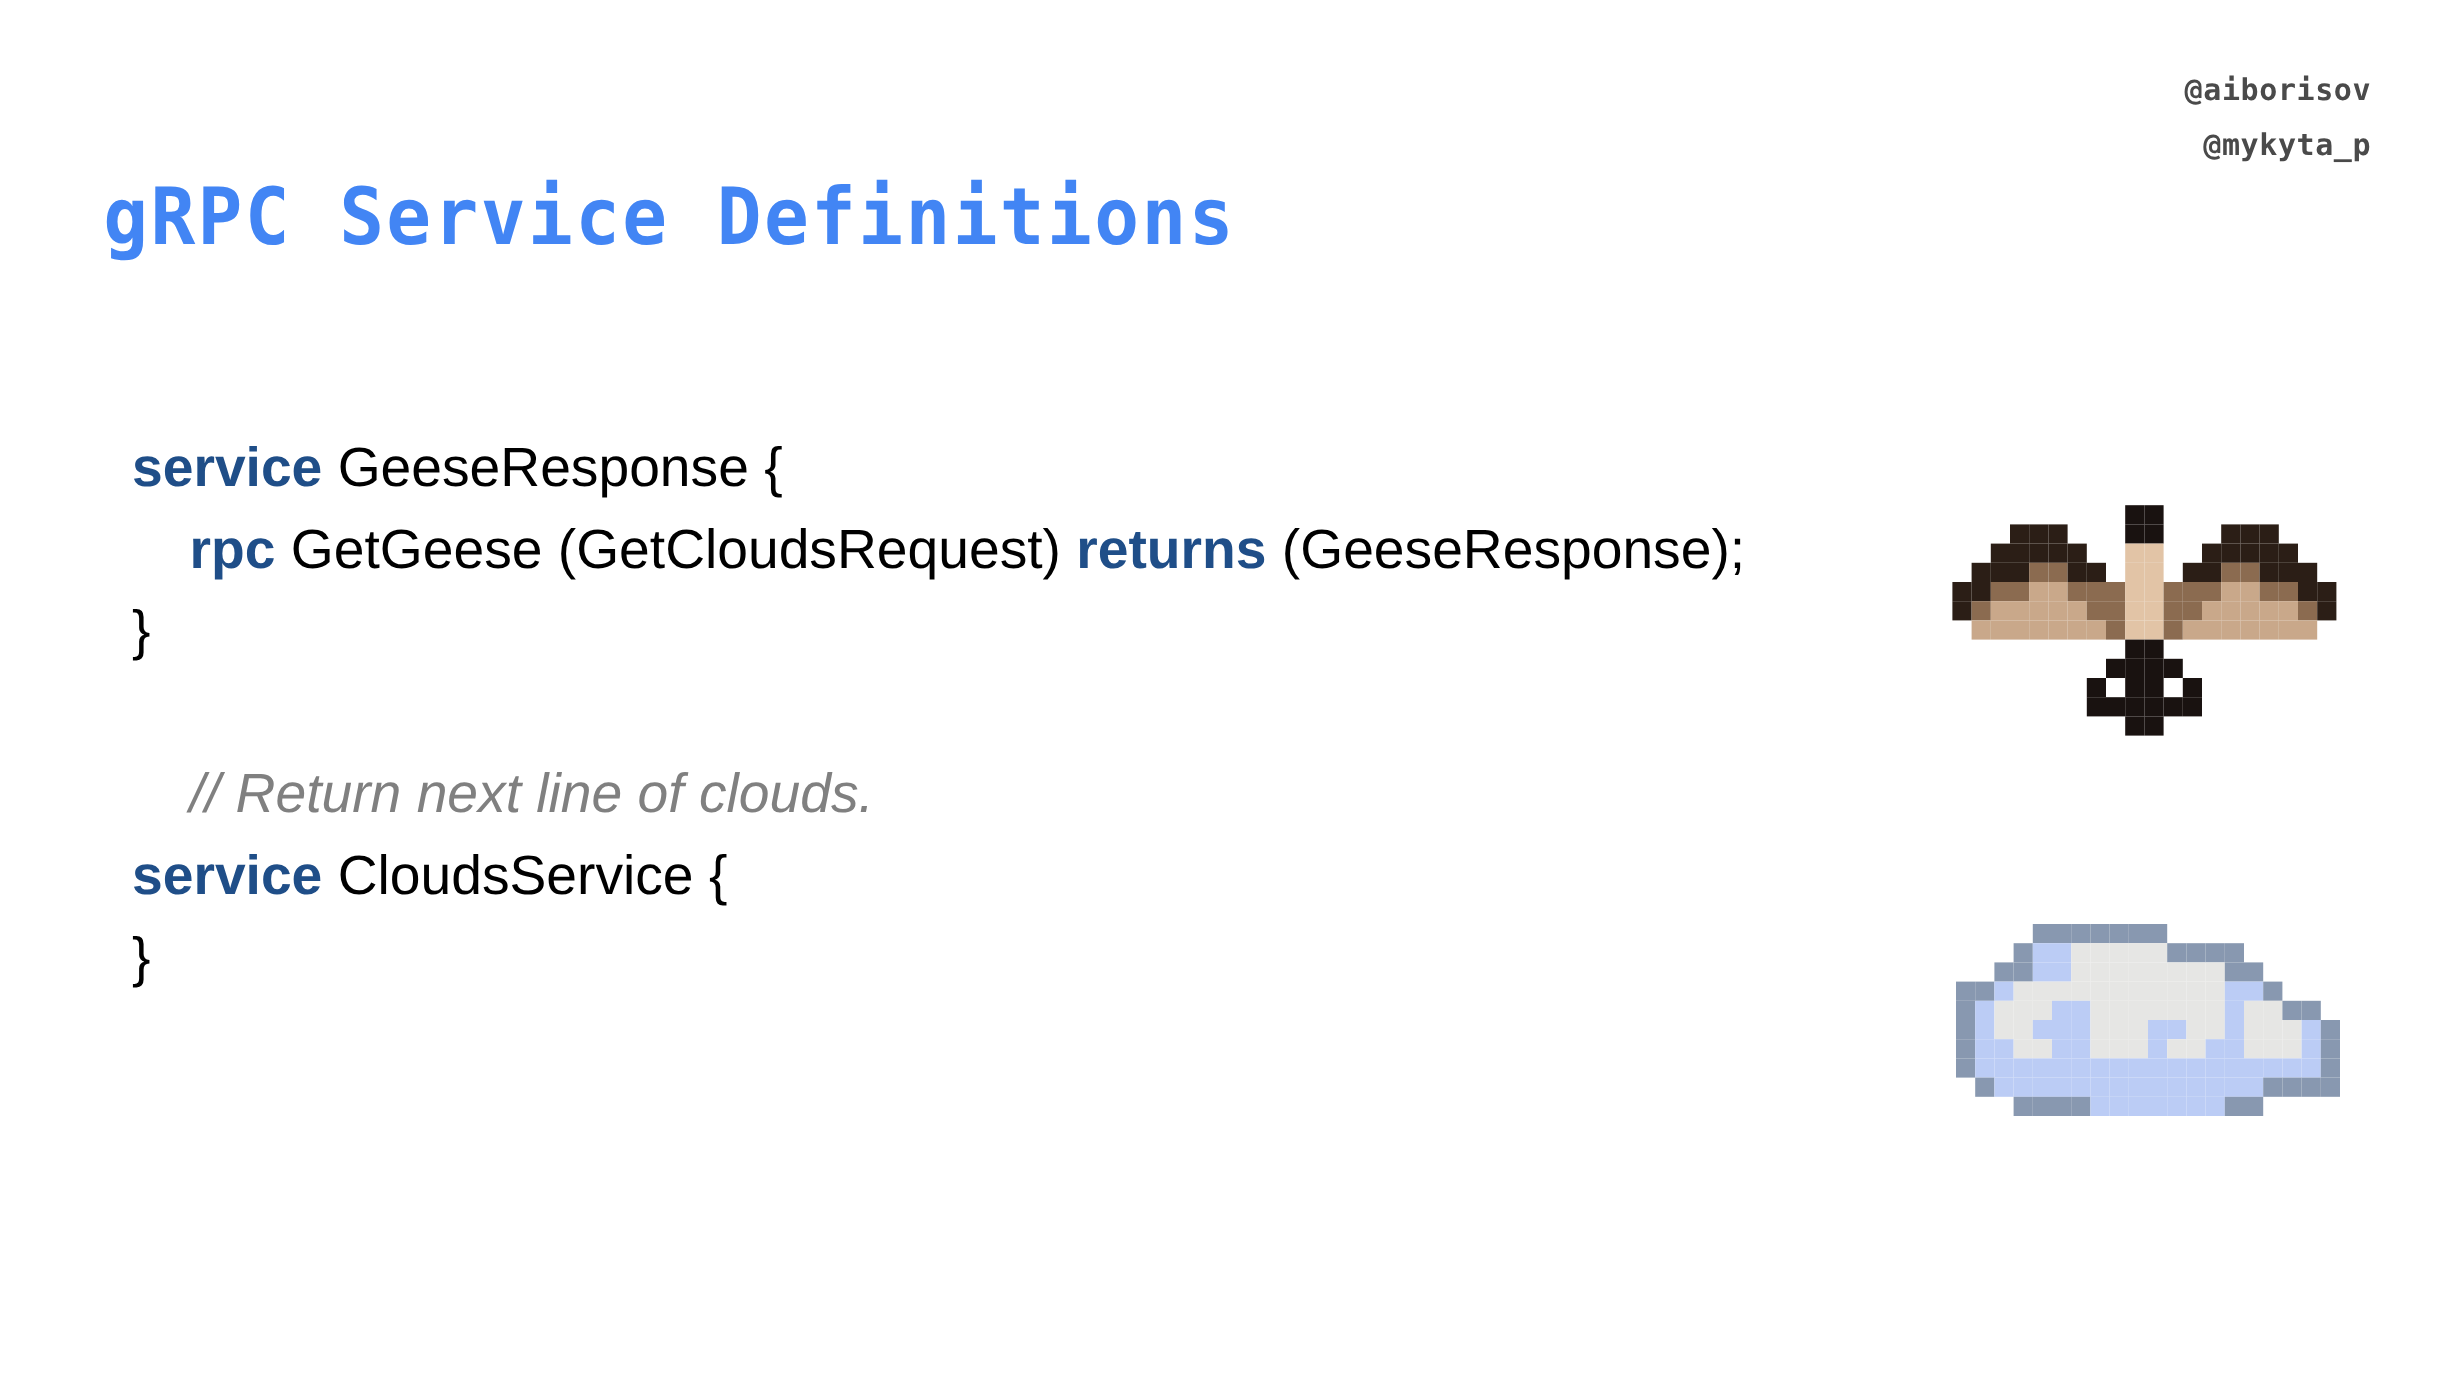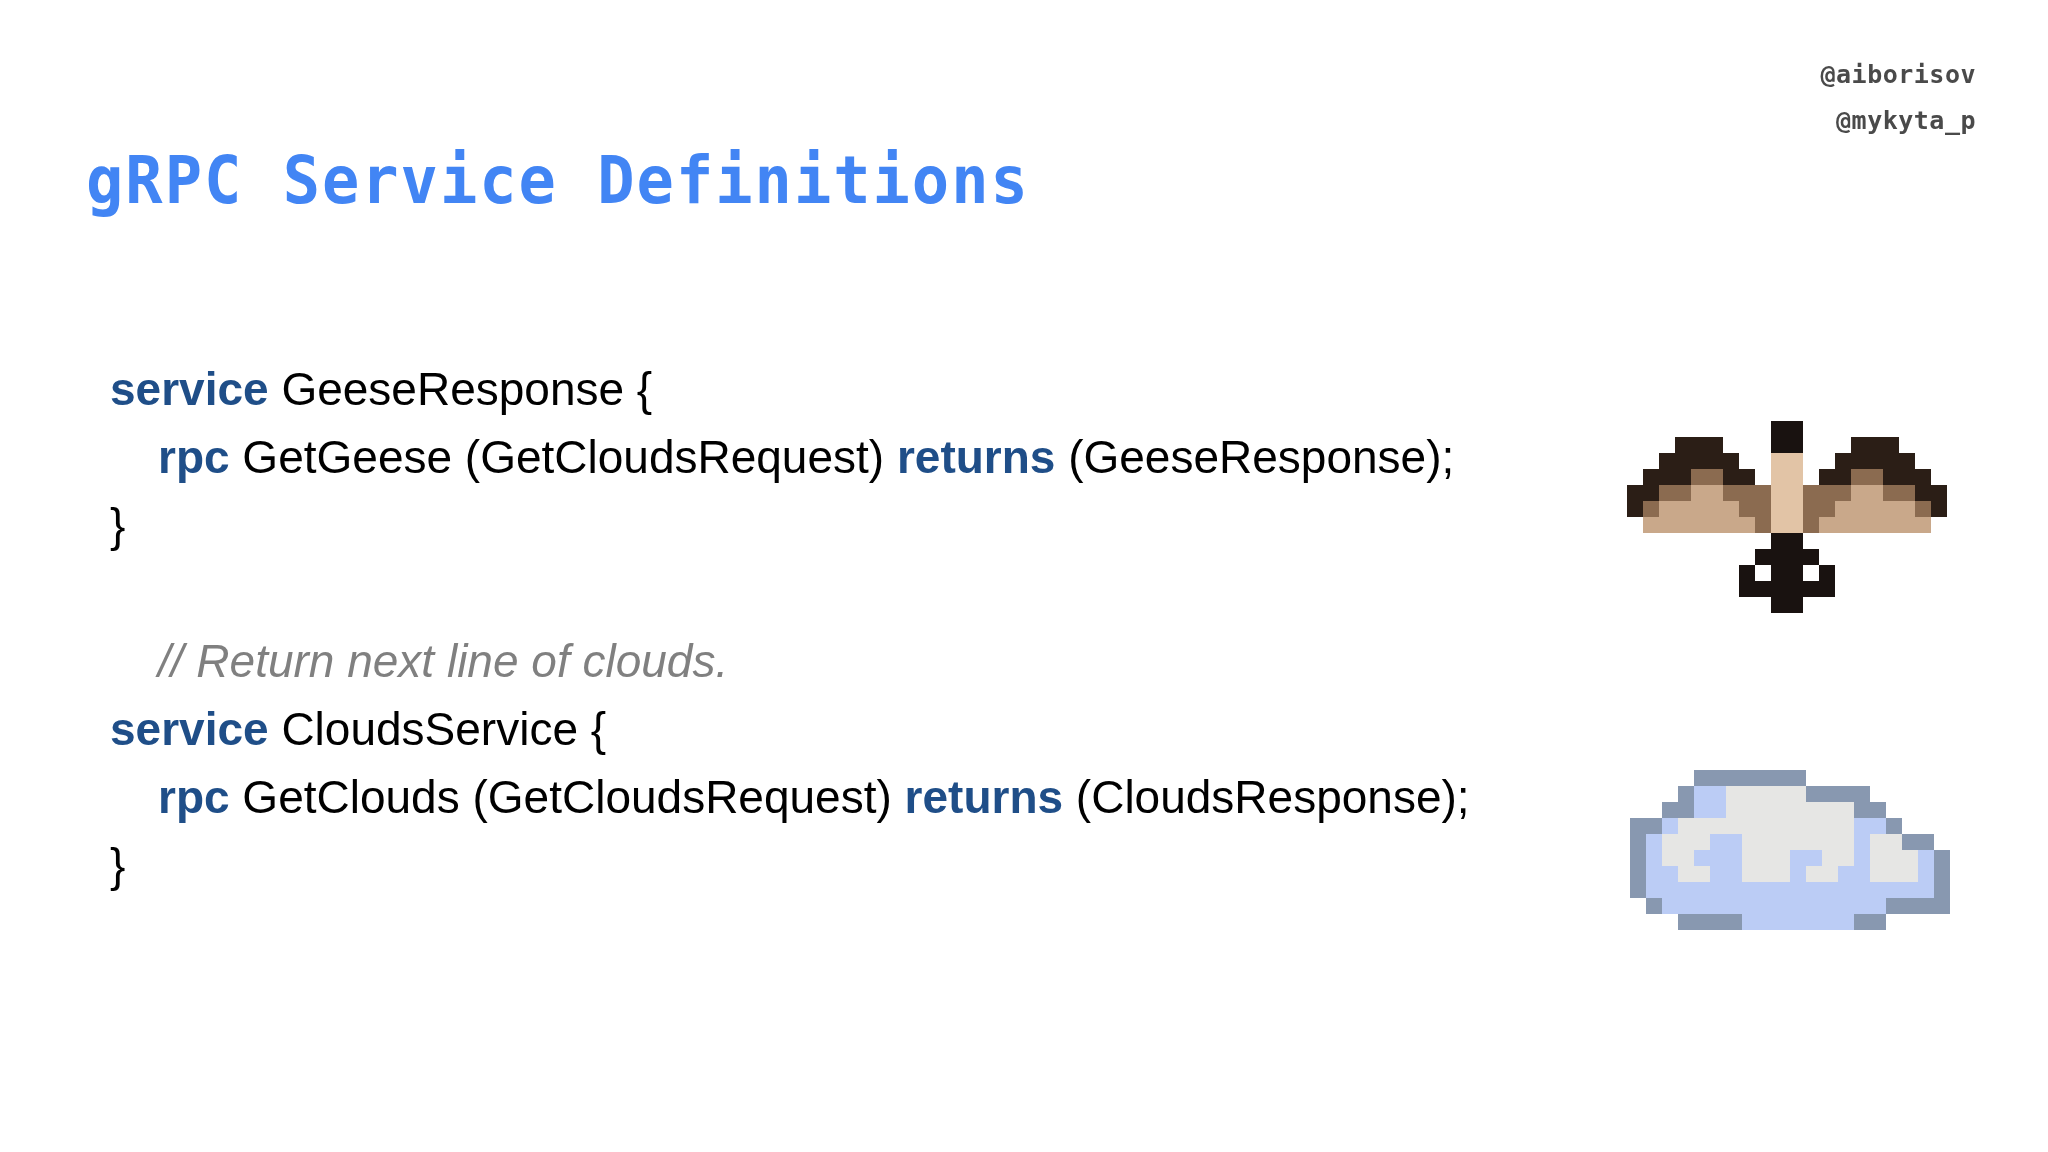--- a/index.html
+++ b/index.html
@@ -108,21 +108,20 @@
 
   <div class="code">
       <div class="code-block">
         <div class="code-line"><span class="kw">service</span><span> GeeseResponse {</span></div>
         <div class="code-line indent"><span class="kw">rpc</span><span> GetGeese (GetCloudsRequest) </span><span class="kw">returns</span><span> (GeeseResponse);</span></div>
         <div class="code-line">}</div>
       </div>
       <div class="code-block">
         <div class="code-line indent"><span class="cmt">// Return next line of clouds.</span></div>
         <div class="code-line"><span class="kw">service</span><span> CloudsService {</span></div>
-        <div class="code-line indent"><span class="kw">rpc</span><span> GetClouds (GetCloudsRequest) </span><span class="kw">returns</span><span> (CloudsResponse);</span></div>
         <div class="code-line">}</div>
       </div>
     </div>
 
   <div class="sprite" id="goose-sprite">
       <i style="background: transparent;"></i>
       <i style="background: transparent;"></i>
       <i style="background: transparent;"></i>
       <i style="background: transparent;"></i>
       <i style="background: transparent;"></i>

